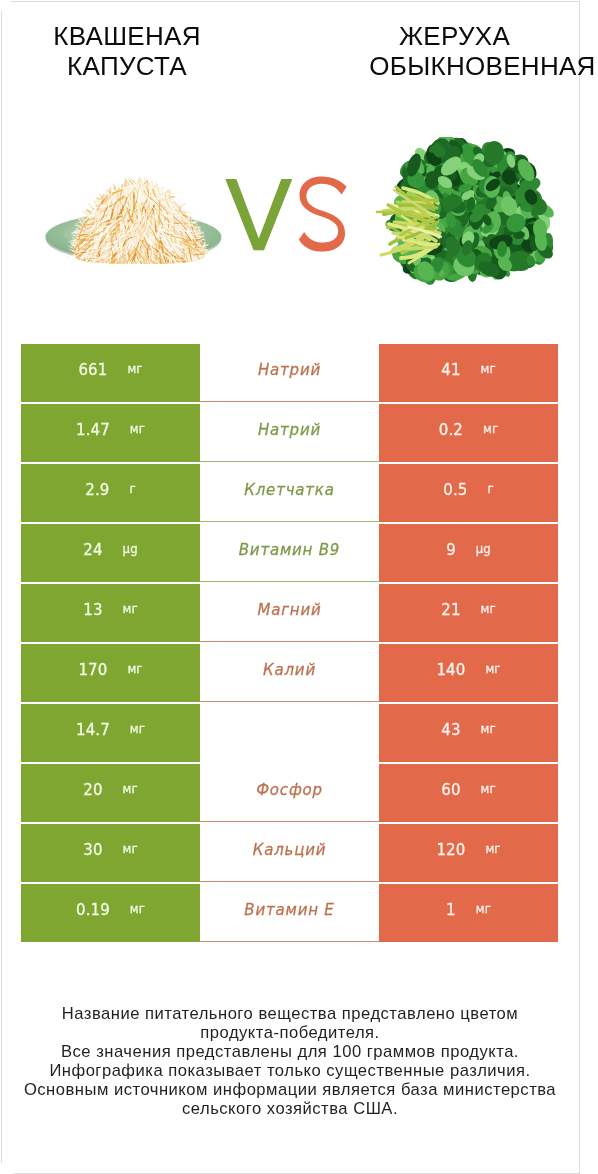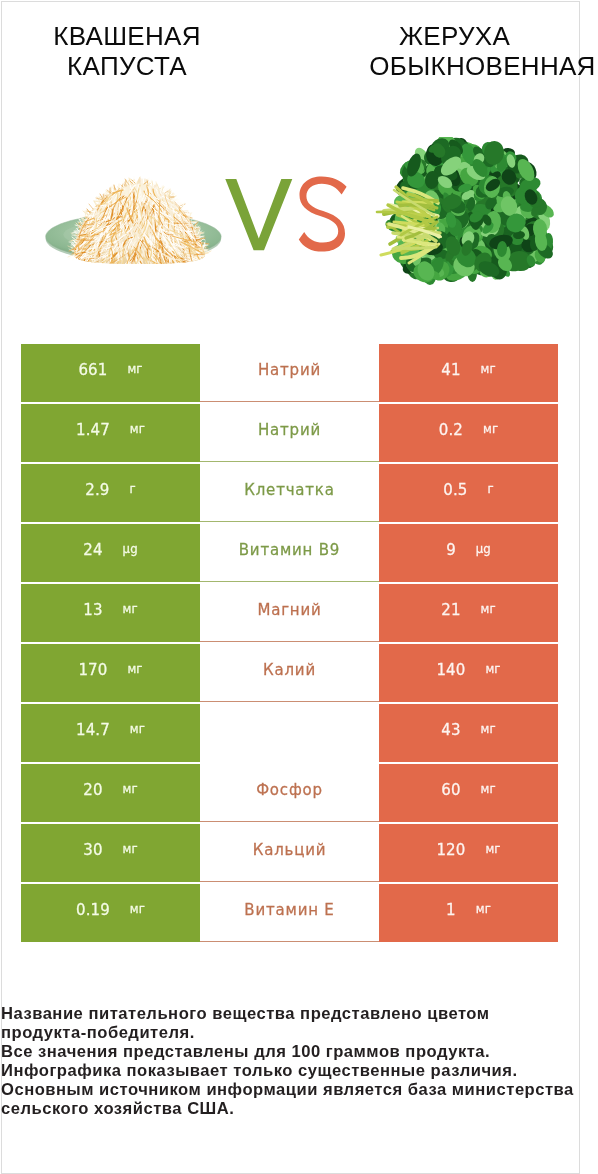--- a/index.html
+++ b/index.html
@@ -1,48 +1,48 @@
 <!DOCTYPE html>
 <html><head>
 <meta charset="utf-8">
 <title>Infographic</title>
 <style>
   html,body{margin:0;padding:0;background:#ffffff;}
   body{width:598px;height:1174px;font-family:"Liberation Sans",sans-serif;}
-  #page{position:absolute;left:0;top:0;width:598px;height:1174px;overflow:hidden;background:#ffffff;}
+  #page{position:absolute;left:0;top:0;width:598px;height:1174px;overflow:hidden;background:#ffffff;border-radius:18px;}
   #card{position:absolute;left:1px;top:1px;width:579px;height:1173px;border:1px solid #dcdcdc;box-sizing:border-box;background:#ffffff;overflow:visible;}
 
   
   .title{position:absolute;font-size:26px;line-height:30px;color:#0b0b0b;white-space:nowrap;letter-spacing:.3px;}
   #title-left{left:-1px;top:19px;width:252px;text-align:center;}
   #title-right{left:301px;top:19px;width:303px;text-align:center;}
   #title-right .l2{position:relative;left:28px;}
 
   #hero{position:absolute;left:-1px;top:121px;width:578px;height:185px;}
   #img-left{position:absolute;left:29px;top:43px;width:205px;height:105px;}
   #img-right{position:absolute;left:365px;top:14px;width:200px;height:160px;}
   #vs{position:absolute;left:223px;top:51px;width:125px;height:78px;}
 
   
   #table{position:absolute;left:19px;top:342px;width:498px;height:600px;text-align:right;}
   .row{position:relative;height:60px;}
   .cell{position:absolute;top:0;height:58.4px;box-sizing:border-box;display:flex;align-items:center;justify-content:center;}
   .cell-left{left:0;width:179px;background:#80a632;color:#f4fbe6;}
-  .cell-mid{left:179px;width:179px;background:#ffffff;border-bottom:1px solid #cb8e73;}
+  .cell-mid{left:179px;width:179px;background:#ffffff;border-bottom:1px solid #cb8e73;font-style:italic;}
   .cell-right{left:358px;width:179px;background:#e2694a;color:#fdf4f0;}
   .row.w-left .cell-mid{border-bottom-color:#a3b76e;}
   .val{font-family:"DejaVu Sans",sans-serif;font-size:15px;font-weight:400;letter-spacing:.1px;line-height:1;position:relative;top:-3px;}
   .cell-left .val{-webkit-text-stroke:.28px #f4fbe6;}
   .cell-right .val{-webkit-text-stroke:.28px #fdf4f0;}
   .val.u{font-size:11.7px;margin-left:20px;}
   .nut{font-family:"DejaVu Sans",sans-serif;font-size:15px;font-weight:400;letter-spacing:.8px;color:#bd7150;-webkit-text-stroke:.28px #bd7150;line-height:1;position:relative;top:-2.5px;}
   .row.w-left .nut{color:#7d9a48;-webkit-text-stroke-color:#7d9a48;}
 
   
-  #footer{position:absolute;left:-1px;top:1002px;width:578px;text-align:left;color:#231f20;font-size:16.6px;letter-spacing:.5px;line-height:19px;font-weight:bold;}
+  #footer{position:absolute;left:-1px;top:1002px;width:578px;text-align:center;color:#231f20;font-size:16.6px;letter-spacing:.5px;line-height:19px;}
   #footer div{white-space:nowrap;}
 </style>
 </head>
 <body>
 
 <div id="page">
   <div id="card">
 
     <div class="title" id="title-left">
       <div class="l1">КВАШЕНАЯ</div>

